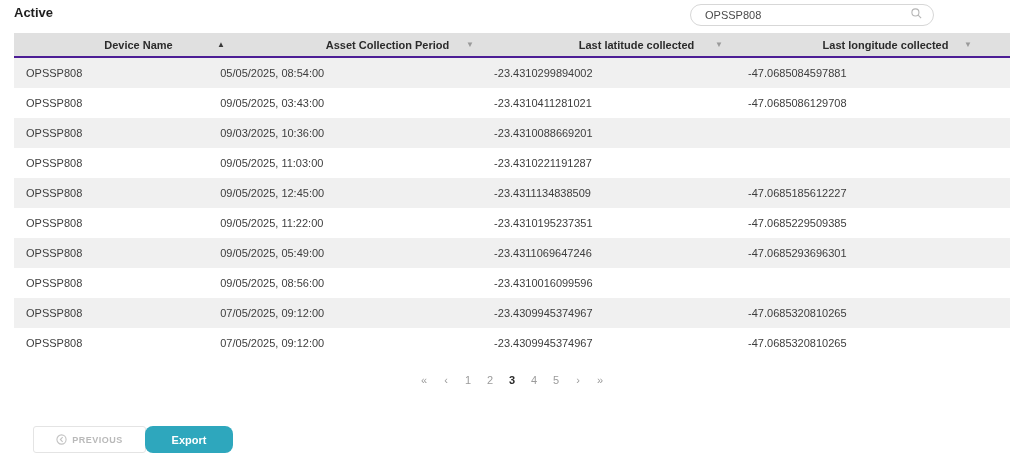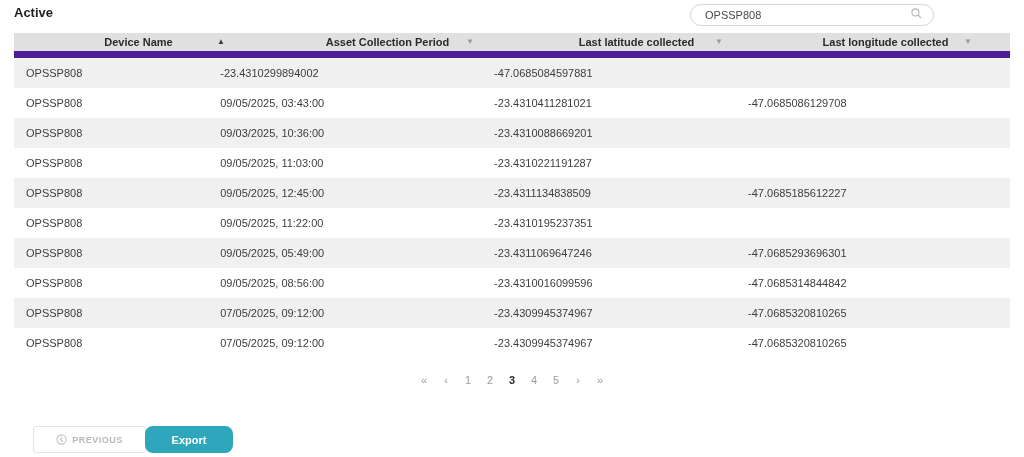--- a/index.html
+++ b/index.html
@@ -10,21 +10,21 @@
   .page-title { position:absolute; left:14px; top:5px; font-size:13px; font-weight:bold; color:#1e1e1e; }
 
   .search-pill { position:absolute; left:690px; top:4px; width:244px; height:22px;
     border:1px solid #d7d7d7; border-radius:13px; background:#fff;
     display:flex; align-items:center; padding:0 10px 0 14px; }
   .search-pill input { flex:1; border:none; outline:none; background:transparent;
     font-family:inherit; font-size:11px; color:#4a4a4a; padding:0; }
 
   .table { position:absolute; left:14px; top:33px; width:996px; }
   .thead { display:grid; grid-template-columns:25% 25% 25% 25%; background:#e0e0e0;
-    height:25px; border-bottom:7px solid #4c1d95; }
+    height:25px; border-bottom:2px solid #4c1d95; }
   .th { position:relative; display:flex; align-items:center; justify-content:center;
     font-size:11px; font-weight:bold; color:#2b2b2b; cursor:pointer; }
   .icon-sort-asc { position:absolute; right:38px; font-size:8px; color:#3a3a3a; line-height:1; }
   .icon-filter { position:absolute; right:38px; font-size:8px; color:#9a9a9a; line-height:1; }
 
   .tbody .row { display:grid; grid-template-columns:19.5% 27.5% 25.5% 27.5%;
     height:30px; align-items:center; font-size:11px; color:#3d3d3d; background:#ffffff; }
   .tbody .row:nth-child(odd) { background:#f0f0f0; }
   .cell { padding-left:12px; white-space:nowrap; overflow:hidden; }
 
@@ -74,20 +74,21 @@
         <span class="icon-filter">▼</span>
       </div>
       <div class="th">
         <span>Last longitude collected</span>
         <span class="icon-filter">▼</span>
       </div>
     </div>
     <div class="tbody">
     <div class="row">
       <div class="cell">OPSSP808</div>
+      <div class="cell">05/05/2025, 08:54:00</div>
       <div class="cell">-23.4310299894002</div>
       <div class="cell">-47.0685084597881</div>
     </div>
 
     <div class="row">
       <div class="cell">OPSSP808</div>
       <div class="cell">09/05/2025, 03:43:00</div>
       <div class="cell">-23.4310411281021</div>
       <div class="cell">-47.0685086129708</div>
     </div>
@@ -108,34 +109,34 @@
       <div class="cell">OPSSP808</div>
       <div class="cell">09/05/2025, 12:45:00</div>
       <div class="cell">-23.4311134838509</div>
       <div class="cell">-47.0685185612227</div>
     </div>
 
     <div class="row">
       <div class="cell">OPSSP808</div>
       <div class="cell">09/05/2025, 11:22:00</div>
       <div class="cell">-23.4310195237351</div>
+      <div class="cell">-47.0685229509385</div>
     </div>
 
     <div class="row">
       <div class="cell">OPSSP808</div>
       <div class="cell">09/05/2025, 05:49:00</div>
       <div class="cell">-23.4311069647246</div>
       <div class="cell">-47.0685293696301</div>
     </div>
 
     <div class="row">
       <div class="cell">OPSSP808</div>
       <div class="cell">09/05/2025, 08:56:00</div>
       <div class="cell">-23.4310016099596</div>
-      <div class="cell">-47.0685314844842</div>
     </div>
 
     <div class="row">
       <div class="cell">OPSSP808</div>
       <div class="cell">07/05/2025, 09:12:00</div>
       <div class="cell">-23.4309945374967</div>
       <div class="cell">-47.0685320810265</div>
     </div>
 
     <div class="row">

